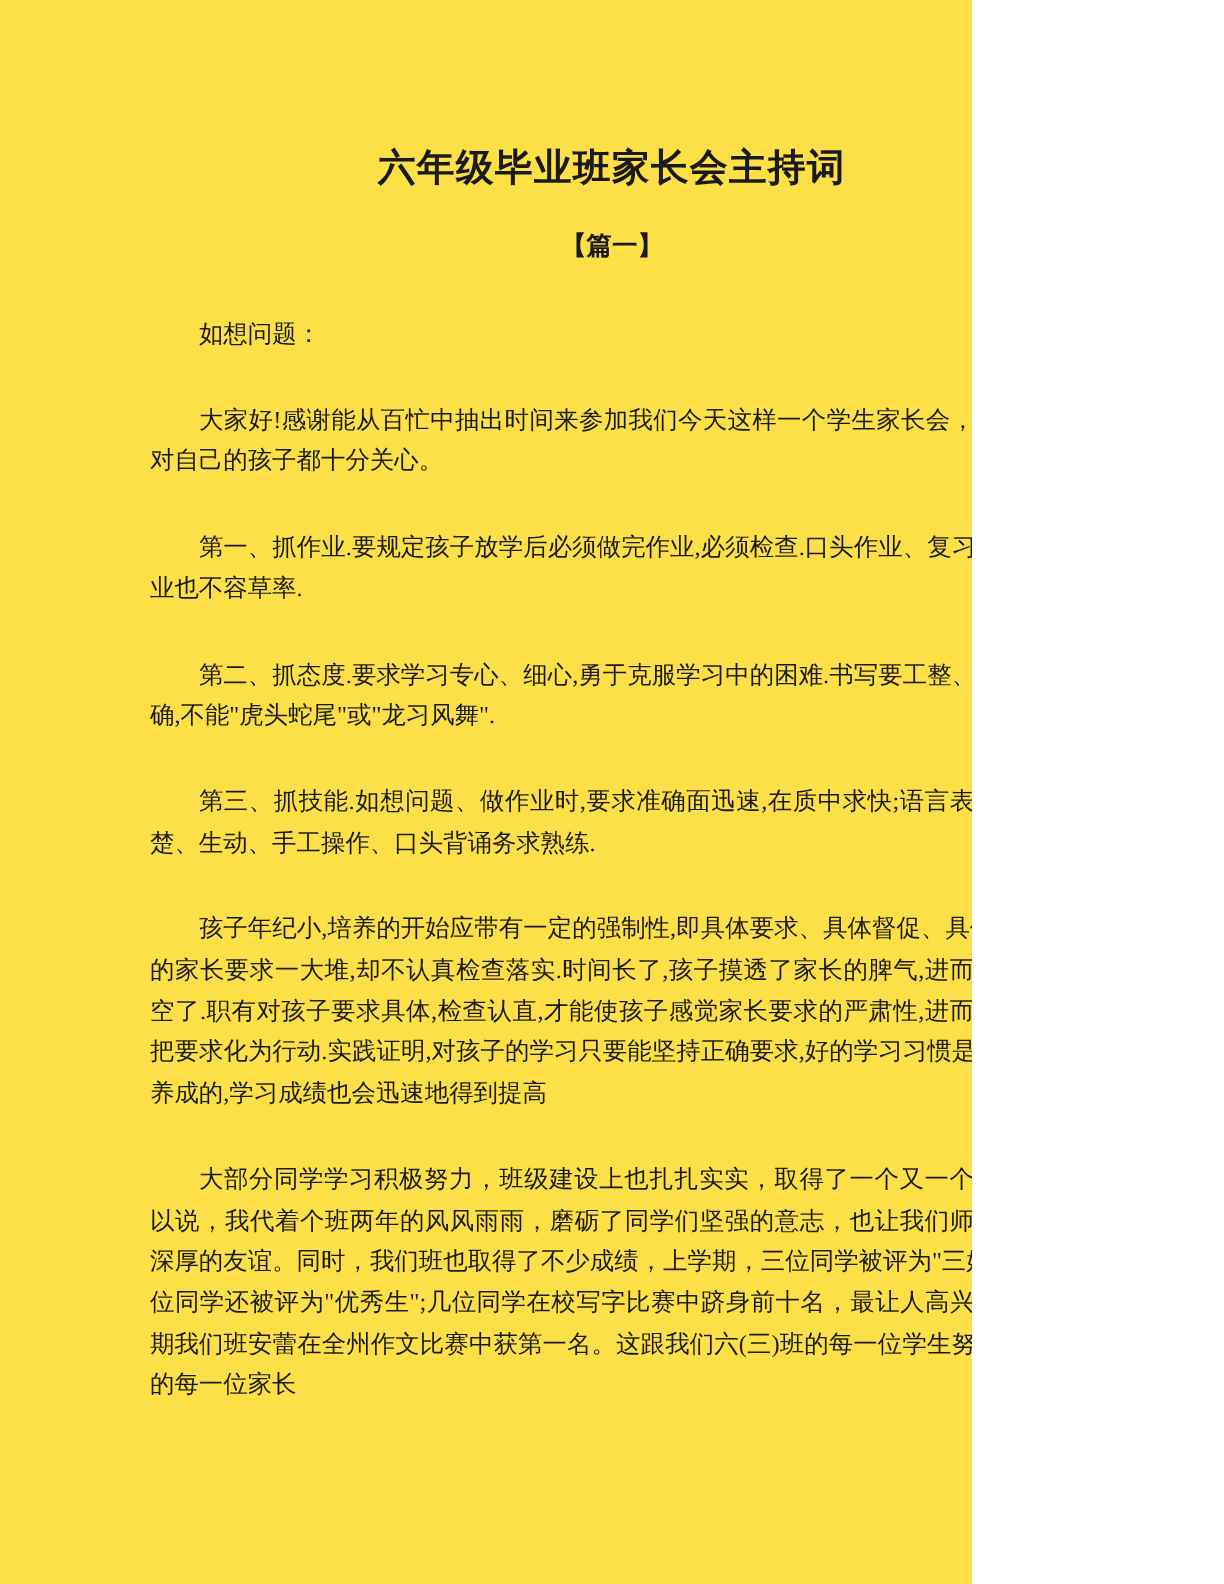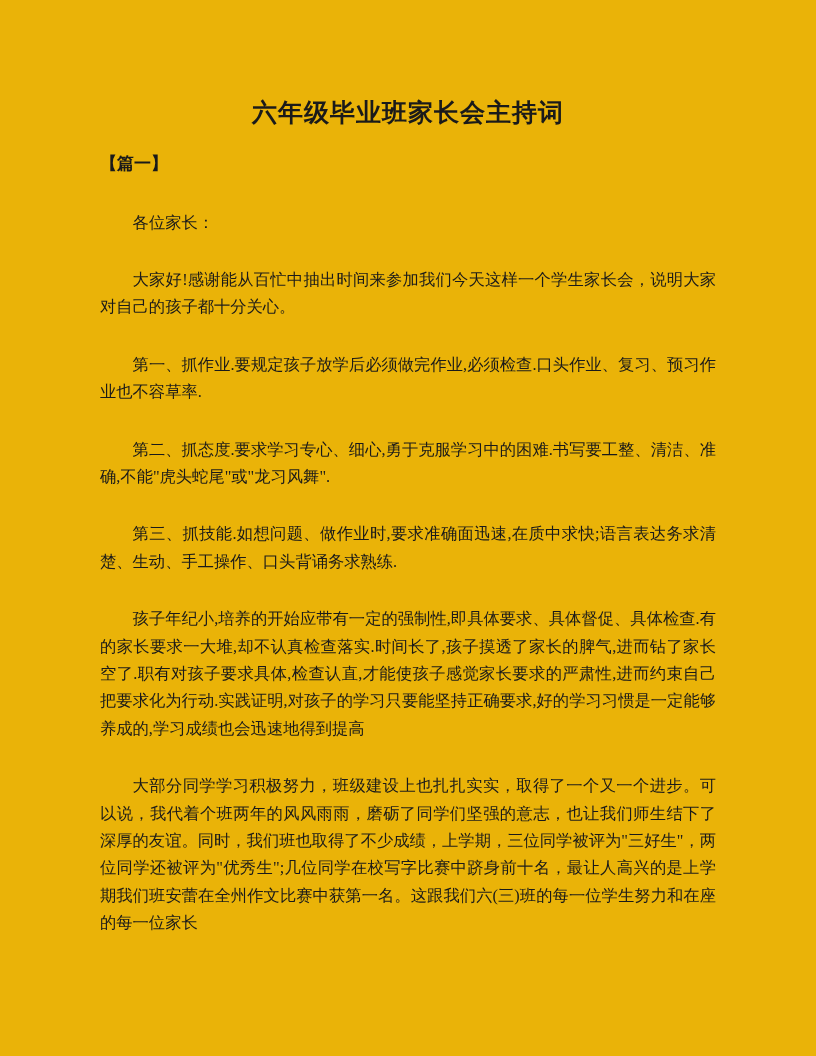--- a/index.html
+++ b/index.html
@@ -9,23 +9,23 @@
   }
   body {
     width: 816px;
     height: 1056px;
     font-family: "Liberation Serif", "DejaVu Serif", serif;
     color: #1a1a1a;
     -webkit-font-smoothing: antialiased;
   }
   .page {
     position: relative;
-    width: 816px;
+    width: 648px;
     height: 1056px;
-    background: #eab308;
+    background: #fde047;
     box-sizing: border-box;
     padding: 16px;
     overflow: hidden;
   }
   .content {
     position: absolute;
     left: 100px;
     top: 0;
     width: 616px;
   }
@@ -35,20 +35,21 @@
     text-align: center;
     font-size: 25px;
     font-weight: bold;
     letter-spacing: 1px;
     line-height: 1.35;
     font-family: "Liberation Serif", "DejaVu Serif", serif;
   }
   .doc-subtitle {
     margin: 0;
     padding-top: 22px;
+    text-align: center;
     font-size: 17px;
     font-weight: bold;
     line-height: 1.4;
   }
   .body-blocks {
     padding-top: 33px;
   }
   p.para {
     margin: 0 0 0 0;
     font-size: 16.3px;
@@ -67,21 +68,21 @@
 <body>
 
 <div class="page">
   <div class="content">
 
     <h1 class="doc-title">六年级毕业班家长会主持词</h1>
 
     <div class="doc-subtitle">【篇一】</div>
 
     <div class="body-blocks">
-      <p class="para">各位家长：</p>
+      <p class="para">如想问题：</p>
       <p class="para">大家好!感谢能从百忙中抽出时间来参加我们今天这样一个学生家长会，说明大家对自己的孩子都十分关心。</p>
       <p class="para">第一、抓作业.要规定孩子放学后必须做完作业,必须检查.口头作业、复习、预习作业也不容草率.</p>
       <p class="para">第二、抓态度.要求学习专心、细心,勇于克服学习中的困难.书写要工整、清洁、准确,不能"虎头蛇尾"或"龙习风舞".</p>
       <p class="para">第三、抓技能.如想问题、做作业时,要求准确面迅速,在质中求快;语言表达务求清楚、生动、手工操作、口头背诵务求熟练.</p>
       <p class="para">孩子年纪小,培养的开始应带有一定的强制性,即具体要求、具体督促、具体检查.有的家长要求一大堆,却不认真检查落实.时间长了,孩子摸透了家长的脾气,进而钻了家长空了.职有对孩子要求具体,检查认直,才能使孩子感觉家长要求的严肃性,进而约束自己把要求化为行动.实践证明,对孩子的学习只要能坚持正确要求,好的学习习惯是一定能够养成的,学习成绩也会迅速地得到提高</p>
       <p class="para">大部分同学学习积极努力，班级建设上也扎扎实实，取得了一个又一个进步。可以说，我代着个班两年的风风雨雨，磨砺了同学们坚强的意志，也让我们师生结下了深厚的友谊。同时，我们班也取得了不少成绩，上学期，三位同学被评为"三好生"，两位同学还被评为"优秀生";几位同学在校写字比赛中跻身前十名，最让人高兴的是上学期我们班安蕾在全州作文比赛中获第一名。这跟我们六(三)班的每一位学生努力和在座的每一位家长</p>
     </div>
 
   </div>
 </div>

